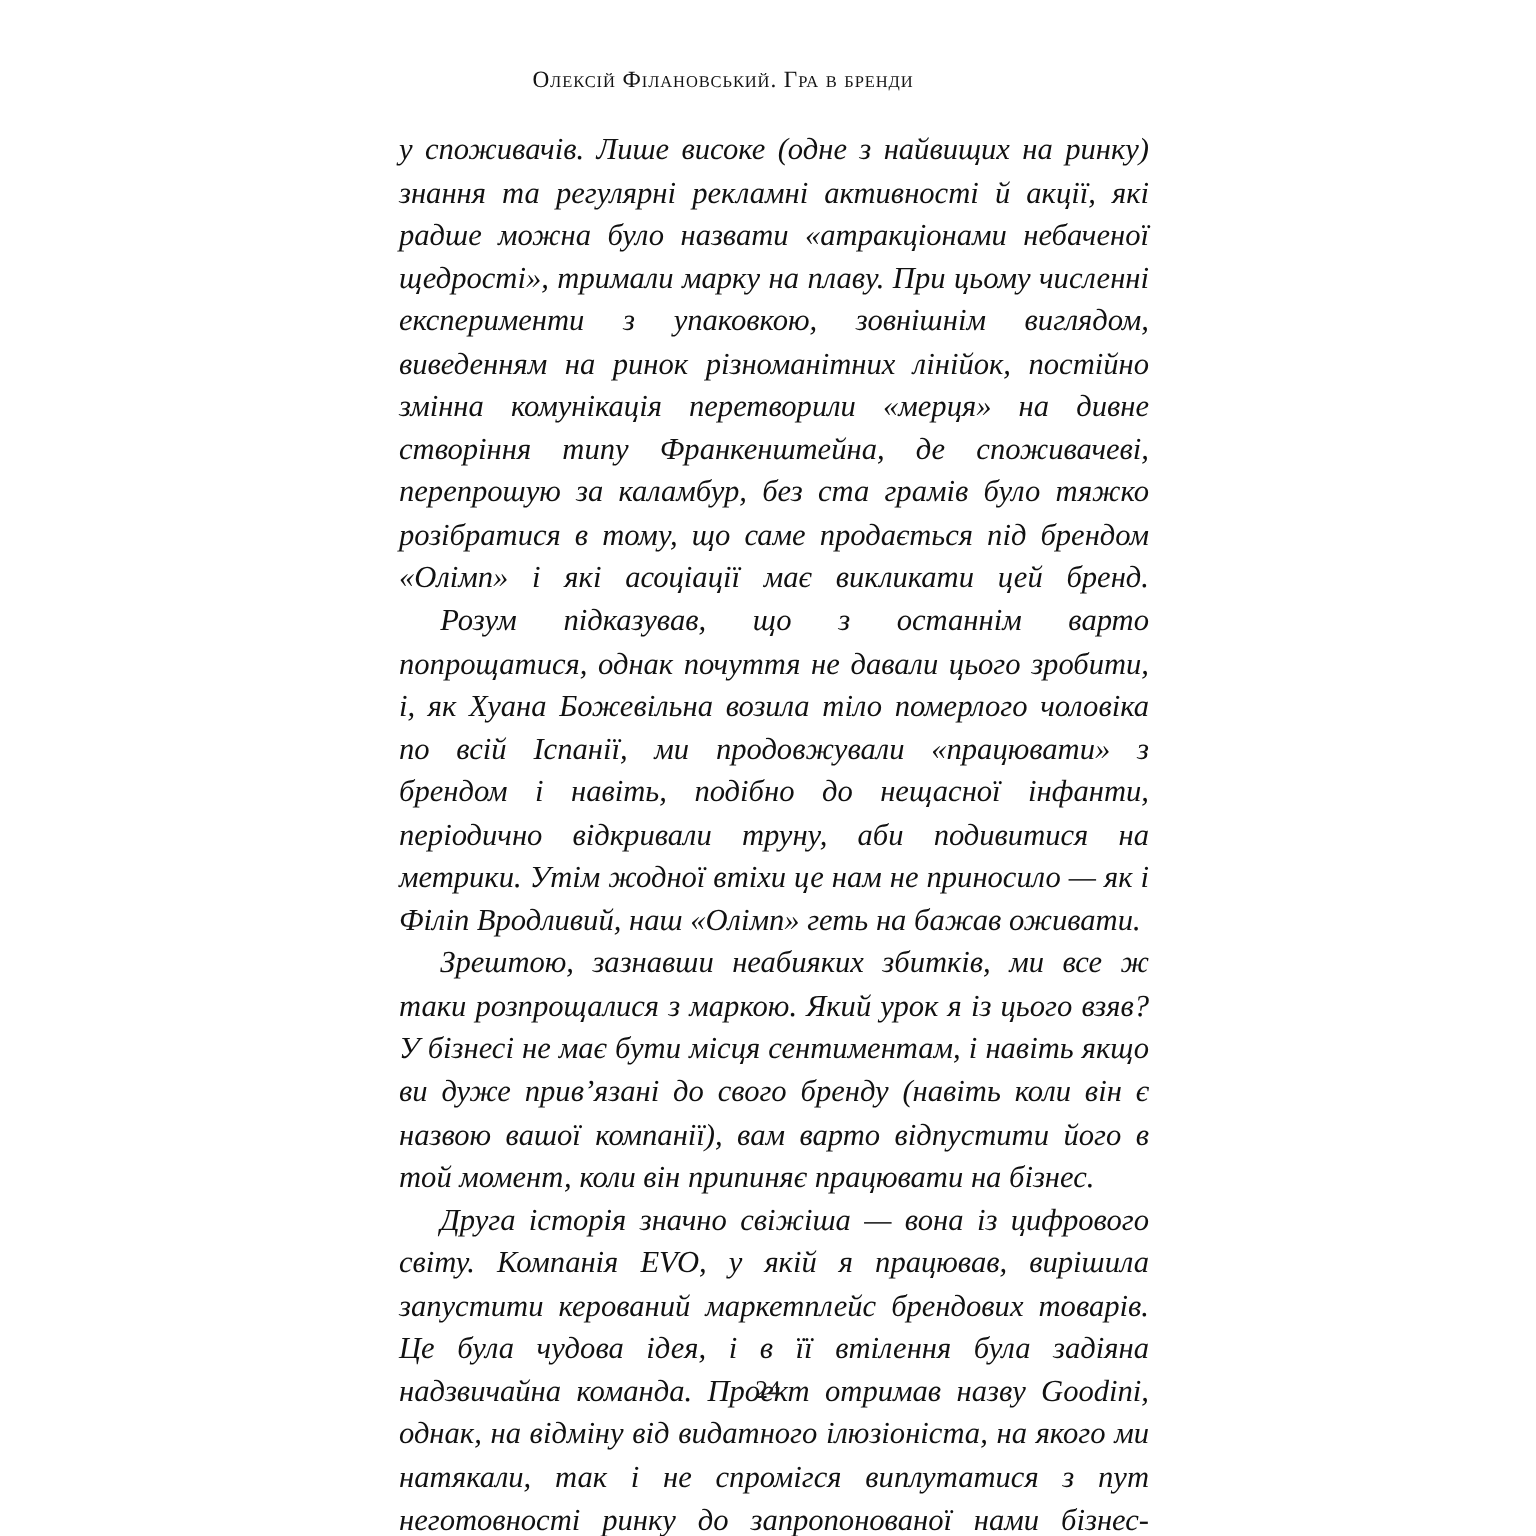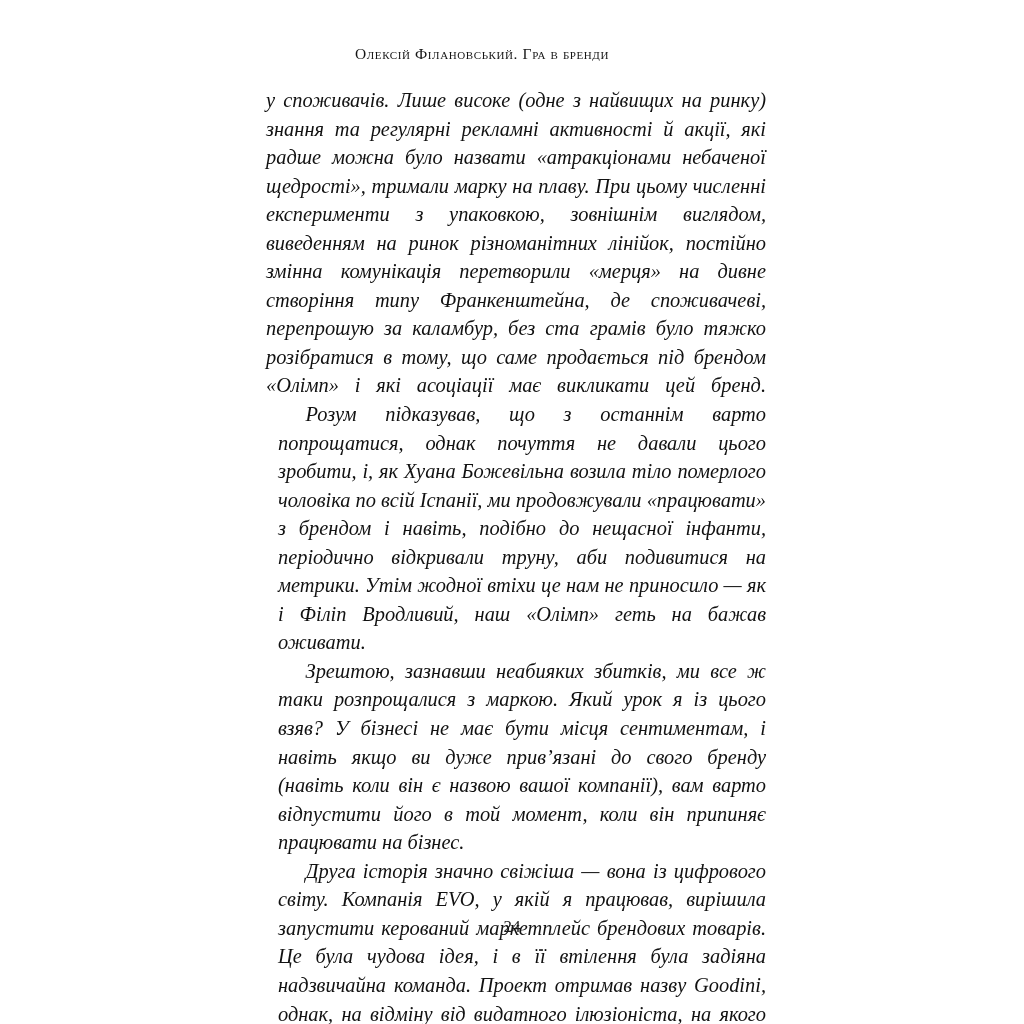--- a/index.html
+++ b/index.html
@@ -44,21 +44,20 @@
     hyphens: manual;
     -webkit-hyphens: manual;
   }
   .text-column p {
     margin: 0;
     text-indent: 0;
     font-style: italic;
   }
   .text-column p.indented {
     text-indent: 1.35em;
-    margin-left: 12px;
   }
   .text-column p.last-line-justify {
     text-align-last: justify;
   }
   .page-number {
     position: absolute;
     top: 916px;
     left: 0;
     width: 1024px;
     text-align: center;

